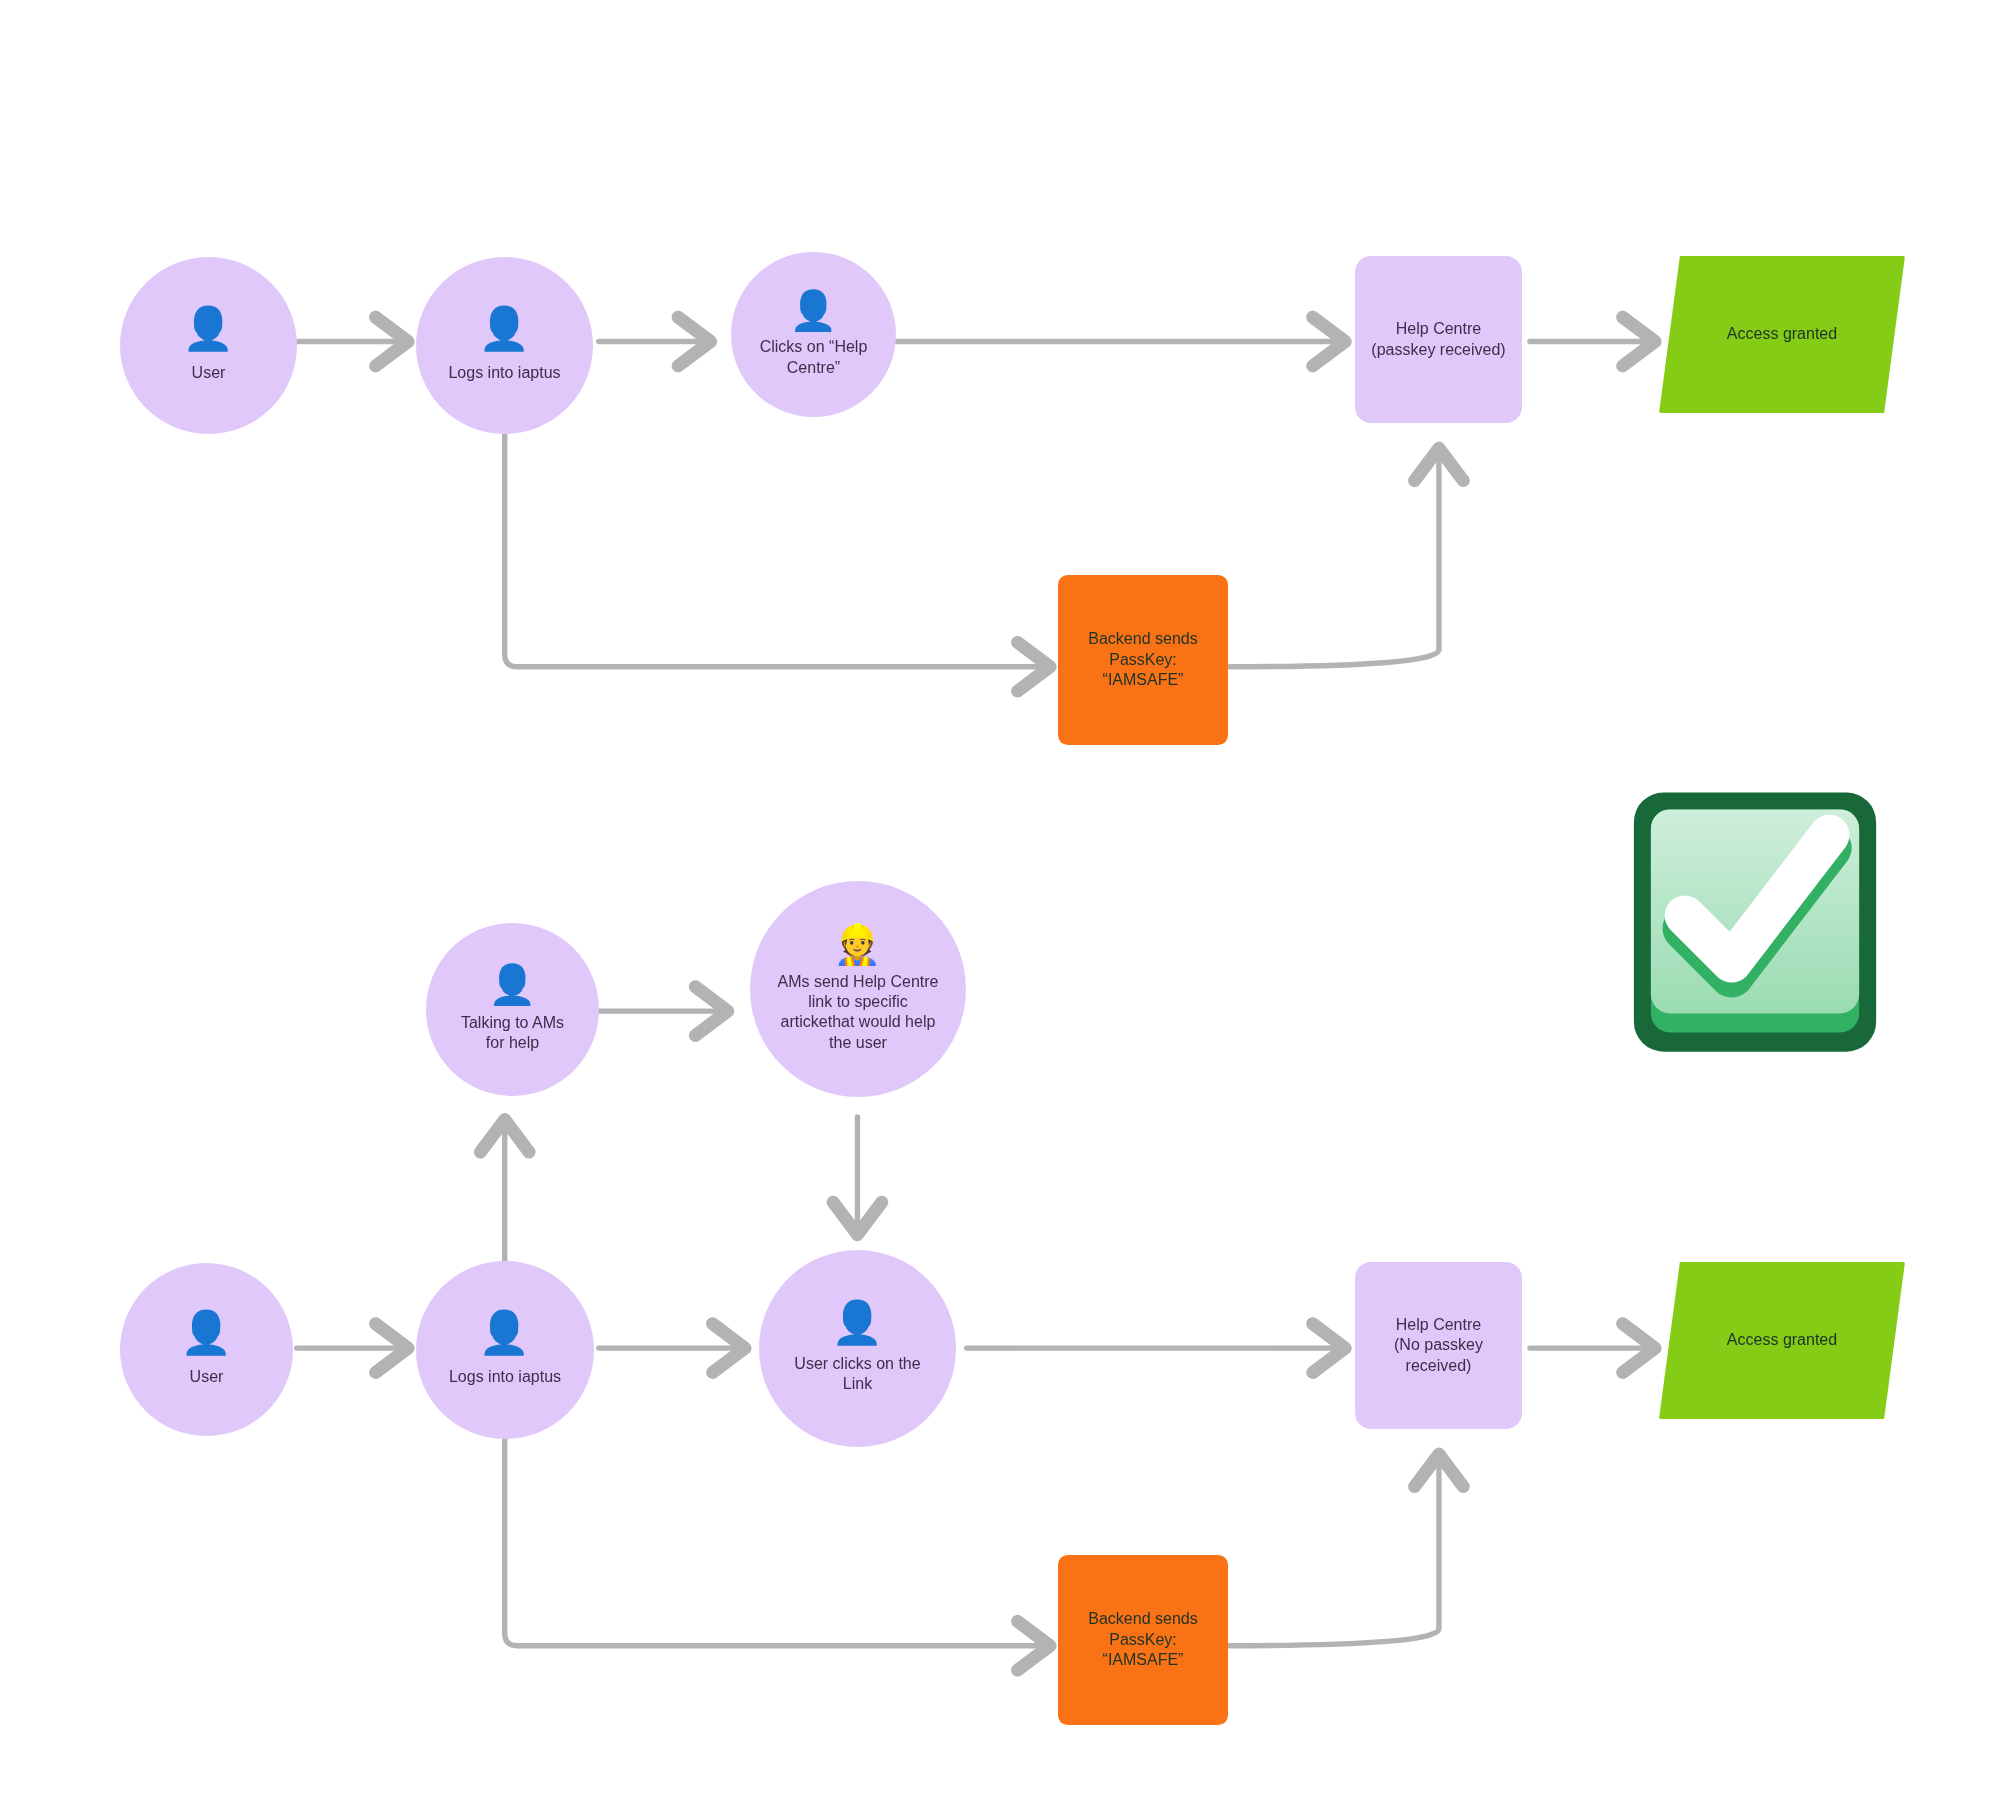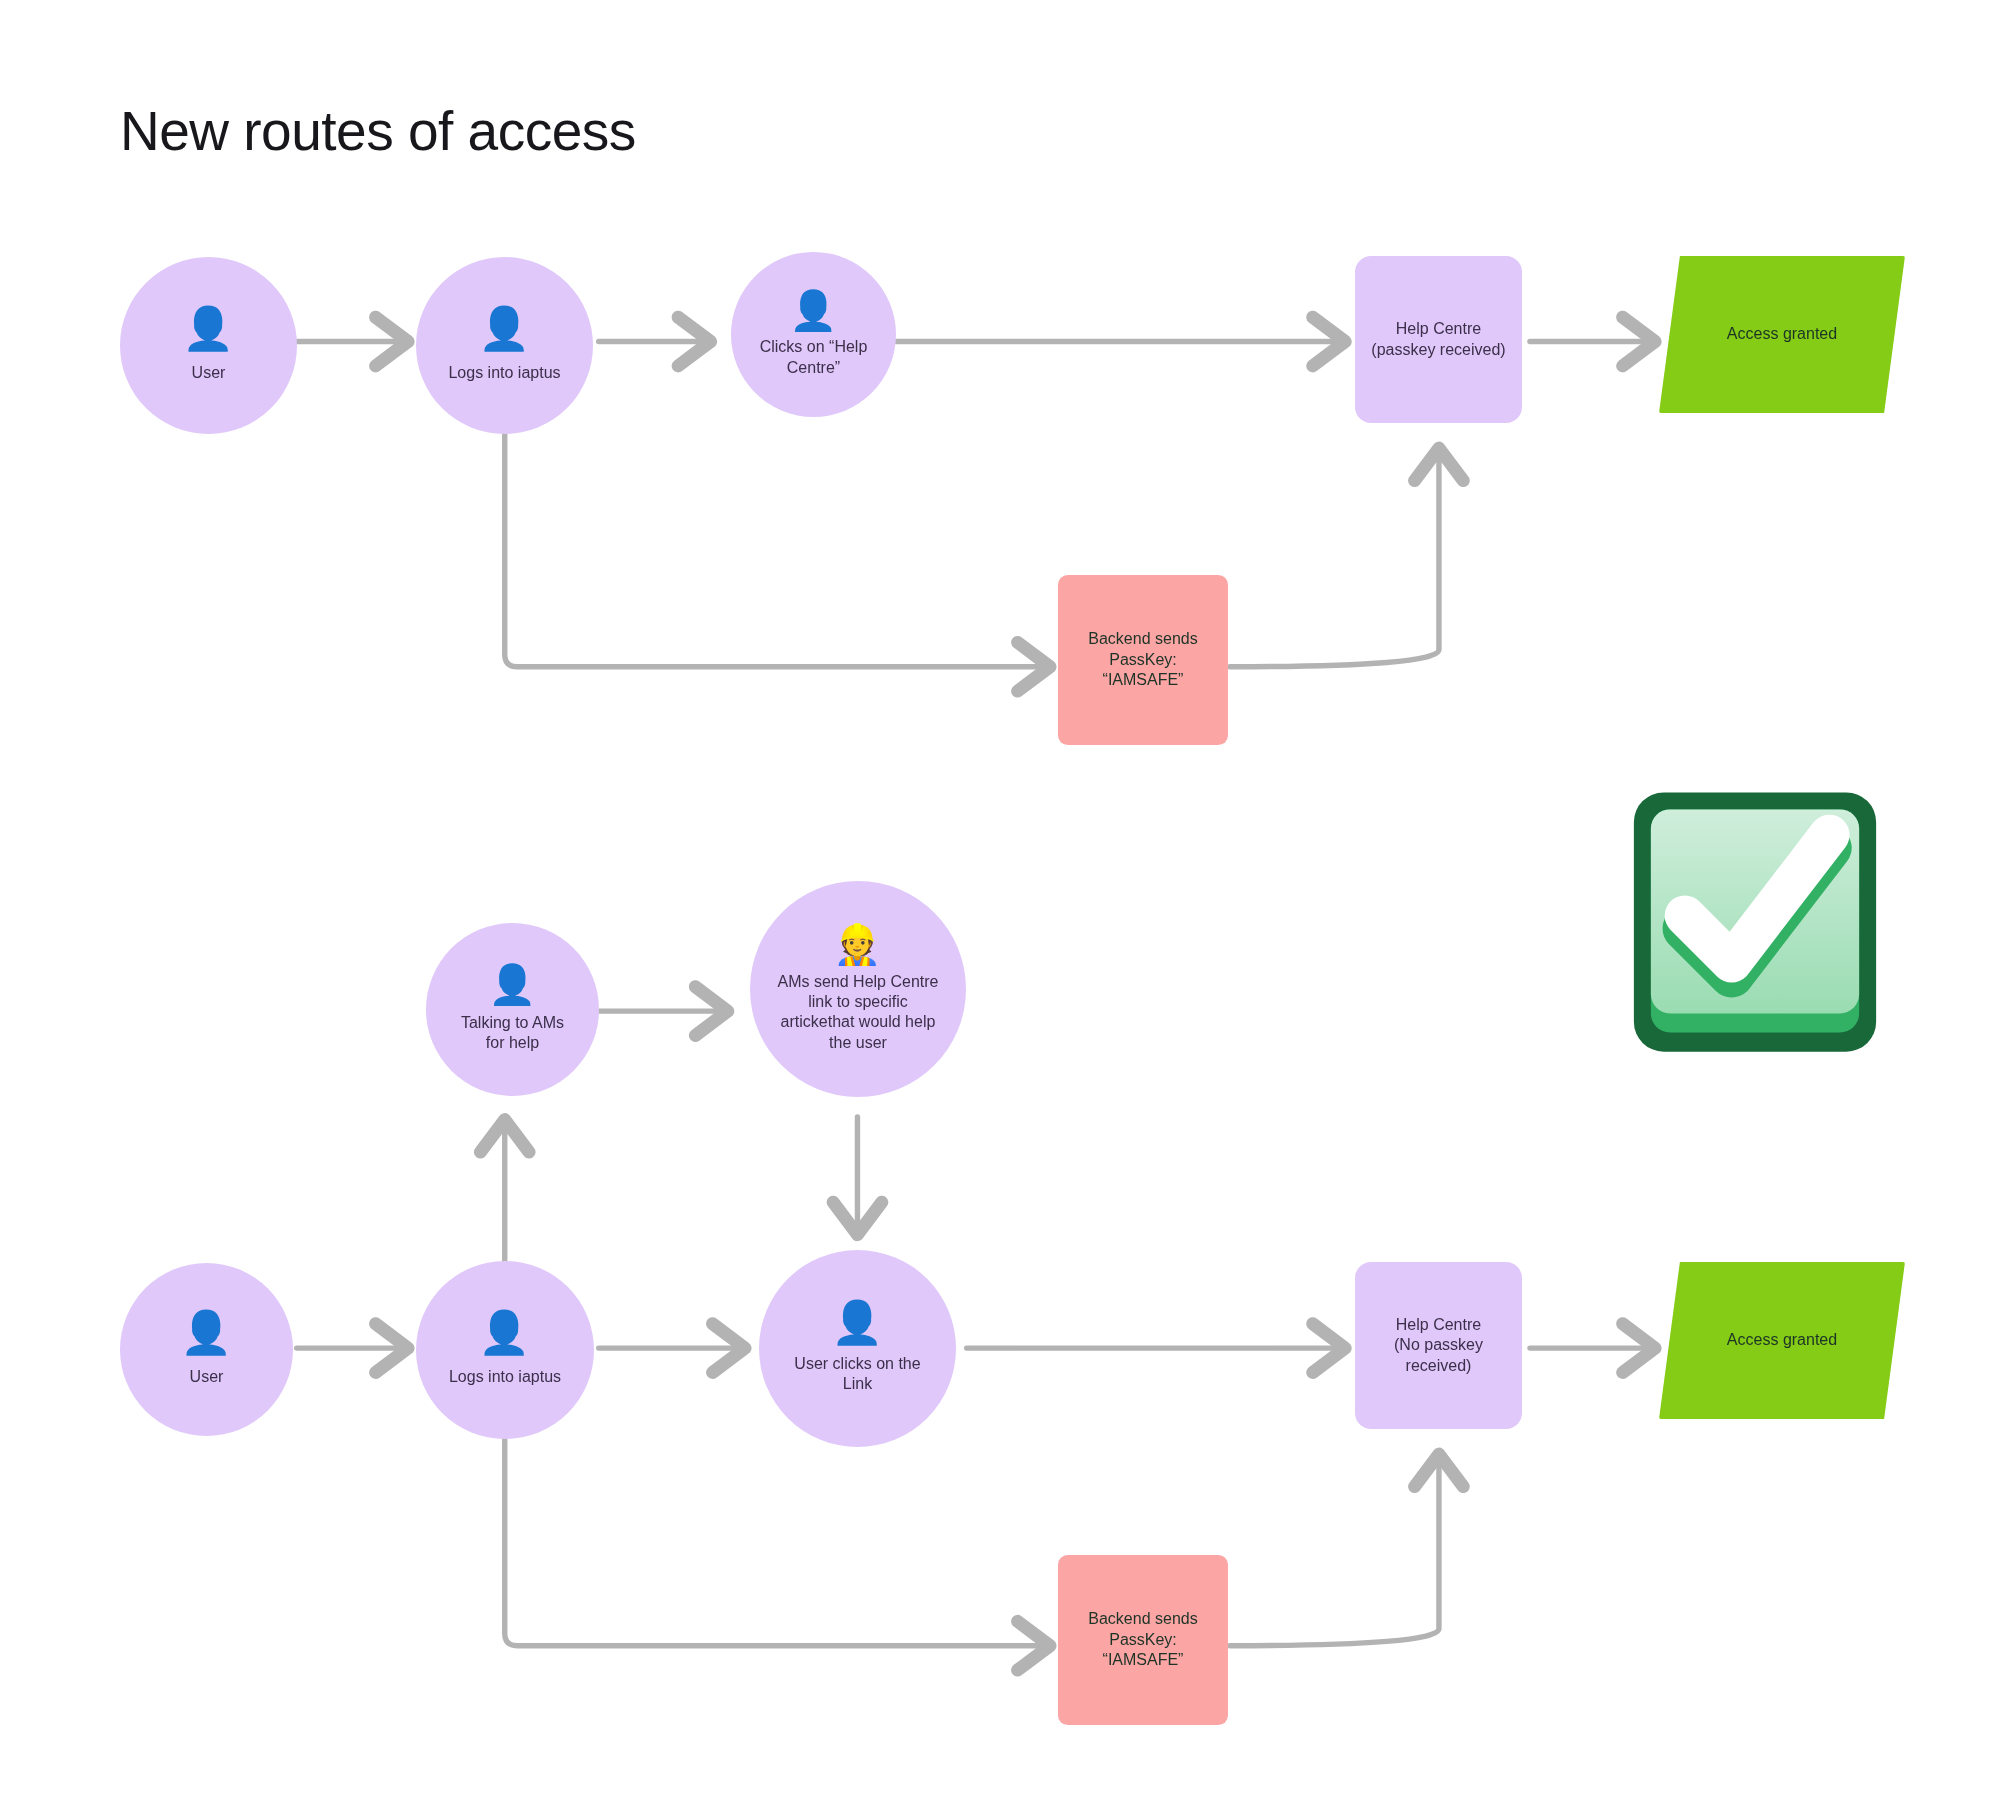--- a/index.html
+++ b/index.html
@@ -61,21 +61,21 @@
   .node.circle {
     border-radius: 50%;
     background: #e0c8fa;
   }
   .node.rect {
     border-radius: 16px;
     background: #e0c8fa;
   }
   .node.rect-green {
     border-radius: 9.8px;
-    background: #fca5a5;
+    background: #f97316;
     color: #1c3326;
   }
   .node.parallelogram {
     background: #84cc16;
     color: #1c3326;
     border-radius: 2px;
     clip-path: polygon(8.5% 0%, 100% 0%, 91.5% 100%, 0% 100%);
   }
 
   
@@ -86,21 +86,20 @@
     width: 256px;
     height: 272px;
   }
   .check-badge svg { display: block; width: 100%; height: 100%; }
 </style>
 </head>
 <body>
 
 <div id="canvas">
 
-  <div class="page-title">New routes of access</div>
 
   <svg id="edges" viewBox="0 0 4096 3701" xmlns="http://www.w3.org/2000/svg">
     <defs>
       <marker id="ah" markerWidth="14" markerHeight="14" refX="9.5" refY="6" orient="auto" markerUnits="strokeWidth">
         <path d="M3,1.5 L9,6 L3,10.5" fill="none" stroke="#b3b3b3" stroke-width="2.4" stroke-linecap="round" stroke-linejoin="round"></path>
       </marker>
     </defs>
     <g fill="none" stroke="#b3b3b3" stroke-width="11" stroke-linecap="round" stroke-linejoin="round" marker-end="url(#ah)">
 
       <path d="M 603 694 L 835 694"></path>

